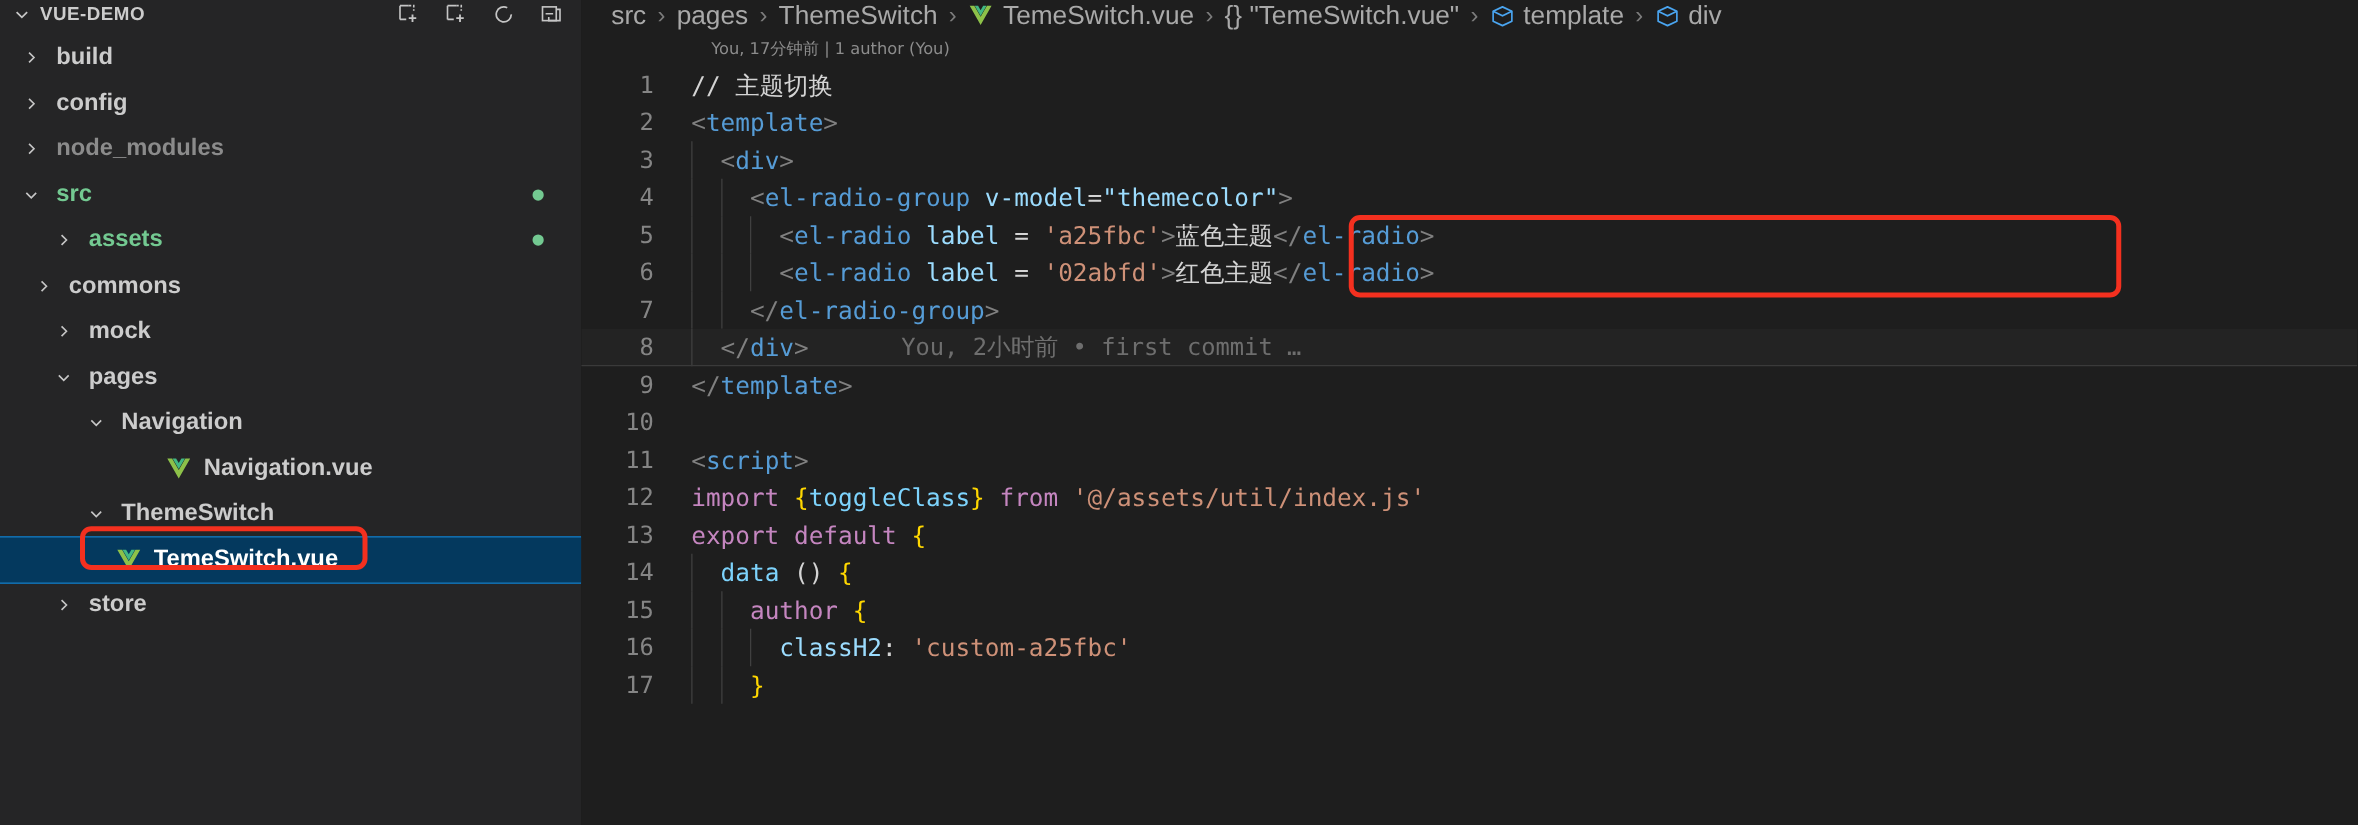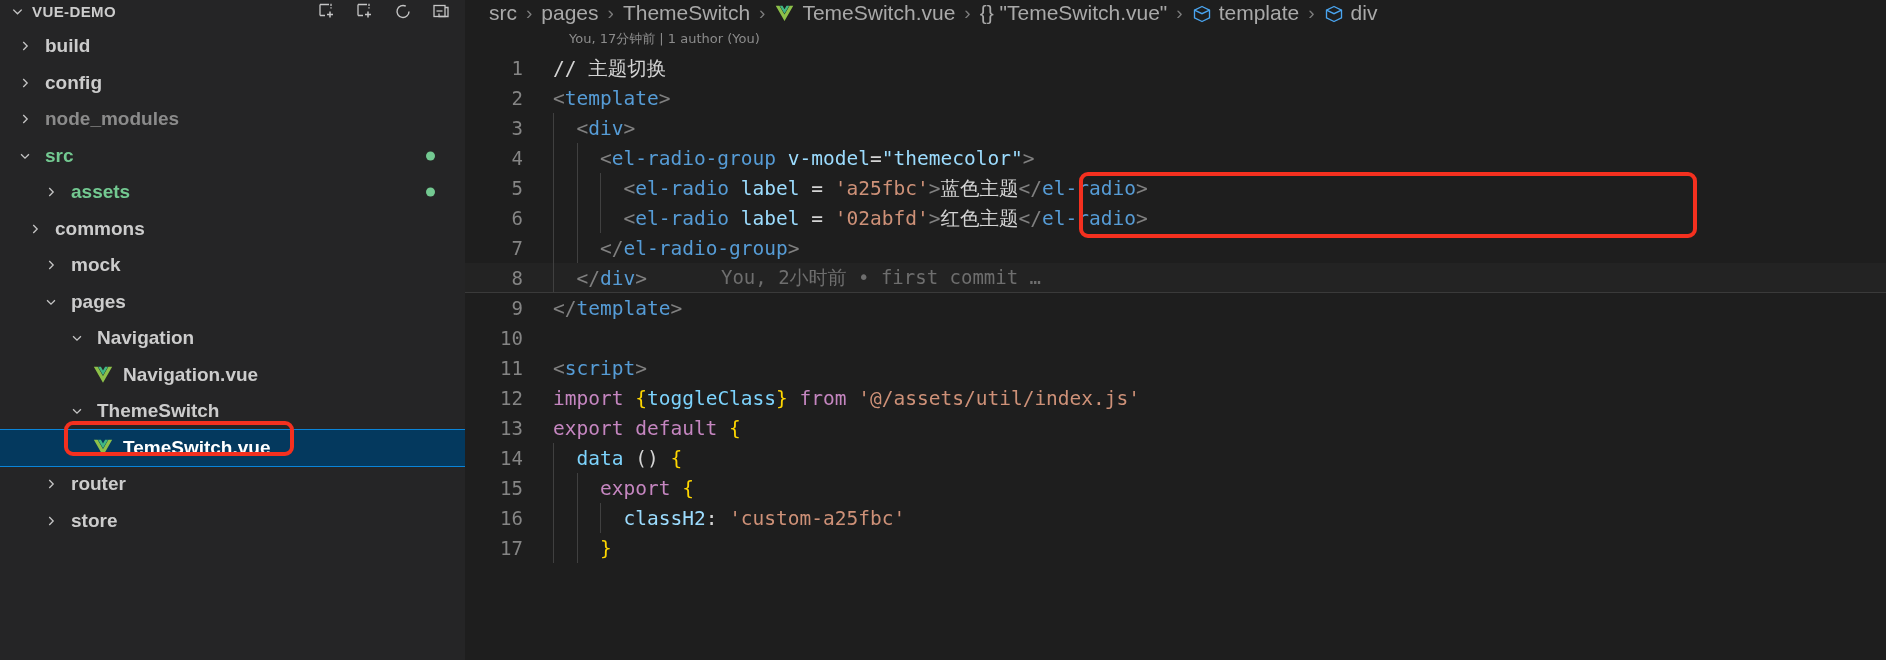--- a/index.html
+++ b/index.html
@@ -280,21 +280,21 @@
           <span class="lbl">pages</span>
         </div>
         <div class="row" style="padding-left: 66px;">
           <span class="chev">
             <svg width="14" height="14" viewBox="0 0 16 16">
               <path d="M3.5 6 L8 10.5 L12.5 6" fill="none" stroke="currentColor" stroke-width="1.5"></path>
             </svg>
           </span>
           <span class="lbl">Navigation</span>
         </div>
-        <div class="row" style="padding-left: 92px;">
+        <div class="row" style="padding-left: 92px; margin-left: 40px;">
           <span class="vue-ico">
             <svg width="22" height="22" viewBox="0 0 24 24">
               <path d="M2 3 h4.2 L12 13 L17.8 3 H22 L12 20.5 Z" fill="#8dc149"></path>
               <path d="M6.6 3 h3.1 L12 7 L14.3 3 h3.1 L12 12.3 Z" fill="#41b883"></path>
             </svg>
           </span>
           <span class="lbl">Navigation.vue</span>
         </div>
         <div class="row" style="padding-left: 66px;">
           <span class="chev">
@@ -305,28 +305,20 @@
           <span class="lbl">ThemeSwitch</span>
         </div>
         <div class="row selected" style="padding-left: 92px;">
           <span class="vue-ico">
             <svg width="22" height="22" viewBox="0 0 24 24">
               <path d="M2 3 h4.2 L12 13 L17.8 3 H22 L12 20.5 Z" fill="#8dc149"></path>
               <path d="M6.6 3 h3.1 L12 7 L14.3 3 h3.1 L12 12.3 Z" fill="#41b883"></path>
             </svg>
           </span>
           <span class="lbl">TemeSwitch.vue</span>
-        </div>
-        <div class="row" style="padding-left: 40px;">
-          <span class="chev">
-            <svg width="14" height="14" viewBox="0 0 16 16">
-              <path d="M6 3.5 L10.5 8 L6 12.5" fill="none" stroke="currentColor" stroke-width="1.5"></path>
-            </svg>
-          </span>
-          <span class="lbl">router</span>
         </div>
         <div class="row" style="padding-left: 40px;">
           <span class="chev">
             <svg width="14" height="14" viewBox="0 0 16 16">
               <path d="M6 3.5 L10.5 8 L6 12.5" fill="none" stroke="currentColor" stroke-width="1.5"></path>
             </svg>
           </span>
           <span class="lbl">store</span>
         </div>
       </div>
@@ -377,21 +369,21 @@
         <div class="cline"><span class="gutter">5</span><span class="fold"></span><span class="ctext"><span class="t-punct">      &lt;</span><span class="t-tag">el-radio</span><span class="t-text"> </span><span class="t-attr">label</span><span class="t-text"> </span><span class="t-op">=</span><span class="t-text"> </span><span class="t-str">'a25fbc'</span><span class="t-punct">&gt;</span><span class="t-text">蓝色主题</span><span class="t-punct">&lt;/</span><span class="t-tag">el-radio</span><span class="t-punct">&gt;</span></span><span class="ind-guide" style="left: 88px;"></span><span class="ind-guide" style="left: 111.5px;"></span><span class="ind-guide" style="left: 135px;"></span></div>
         <div class="cline"><span class="gutter">6</span><span class="fold"></span><span class="ctext"><span class="t-punct">      &lt;</span><span class="t-tag">el-radio</span><span class="t-text"> </span><span class="t-attr">label</span><span class="t-text"> </span><span class="t-op">=</span><span class="t-text"> </span><span class="t-str">'02abfd'</span><span class="t-punct">&gt;</span><span class="t-text">红色主题</span><span class="t-punct">&lt;/</span><span class="t-tag">el-radio</span><span class="t-punct">&gt;</span></span><span class="ind-guide" style="left: 88px;"></span><span class="ind-guide" style="left: 111.5px;"></span><span class="ind-guide" style="left: 135px;"></span></div>
         <div class="cline"><span class="gutter">7</span><span class="fold"></span><span class="ctext"><span class="t-punct">    &lt;/</span><span class="t-tag">el-radio-group</span><span class="t-punct">&gt;</span></span><span class="ind-guide" style="left: 88px;"></span><span class="ind-guide" style="left: 111.5px;"></span></div>
         <div class="cline line8-hl"><span class="gutter">8</span><span class="fold"></span><span class="ctext"><span class="t-punct">  &lt;/</span><span class="t-tag">div</span><span class="t-punct">&gt;</span></span><span class="ind-guide" style="left: 88px;"></span><span class="inline-blame">You, 2小时前 • first commit …</span><span class="line8-rule"></span></div>
         <div class="cline"><span class="gutter">9</span><span class="fold"></span><span class="ctext"><span class="t-punct">&lt;/</span><span class="t-tag">template</span><span class="t-punct">&gt;</span></span></div>
         <div class="cline"><span class="gutter">10</span><span class="fold"></span><span class="ctext"><span class="t-text"></span></span></div>
         <div class="cline"><span class="gutter">11</span><span class="fold"></span><span class="ctext"><span class="t-punct">&lt;</span><span class="t-tag">script</span><span class="t-punct">&gt;</span></span></div>
         <div class="cline"><span class="gutter">12</span><span class="fold"></span><span class="ctext"><span class="t-kw">import </span><span class="t-brace">{</span><span class="t-fn">toggleClass</span><span class="t-brace">}</span><span class="t-kw"> from </span><span class="t-str">'@/assets/util/index.js'</span></span></div>
         <div class="cline"><span class="gutter">13</span><span class="fold"></span><span class="ctext"><span class="t-kw">export default </span><span class="t-brace">{</span></span></div>
         <div class="cline"><span class="gutter">14</span><span class="fold"></span><span class="ctext"><span class="t-text">  </span><span class="t-fn">data</span><span class="t-text"> </span><span class="t-op">() </span><span class="t-brace">{</span></span><span class="ind-guide" style="left: 88px;"></span></div>
-        <div class="cline"><span class="gutter">15</span><span class="fold"></span><span class="ctext"><span class="t-text">    </span><span class="t-kw">export</span><span class="t-text"> </span><span class="t-brace">{</span></span><span class="ind-guide" style="left: 88px;"></span><span class="ind-guide" style="left: 111.5px;"></span></div>
+        <div class="cline"><span class="gutter">15</span><span class="fold"></span><span class="ctext"><span class="t-text">    </span><span class="t-kw">author</span><span class="t-text"> </span><span class="t-brace">{</span></span><span class="ind-guide" style="left: 88px;"></span><span class="ind-guide" style="left: 111.5px;"></span></div>
         <div class="cline"><span class="gutter">16</span><span class="fold"></span><span class="ctext"><span class="t-text">      </span><span class="t-prop">classH2</span><span class="t-op">: </span><span class="t-str">'custom-a25fbc'</span></span><span class="ind-guide" style="left: 88px;"></span><span class="ind-guide" style="left: 111.5px;"></span><span class="ind-guide" style="left: 135px;"></span></div>
         <div class="cline"><span class="gutter">17</span><span class="fold"></span><span class="ctext"><span class="t-text">    </span><span class="t-brace">}</span></span><span class="ind-guide" style="left: 88px;"></span><span class="ind-guide" style="left: 111.5px;"></span></div>
       </div>
 
     <div class="annot-code"></div>
   </div>
 
 </div>
 
 </body></html>

